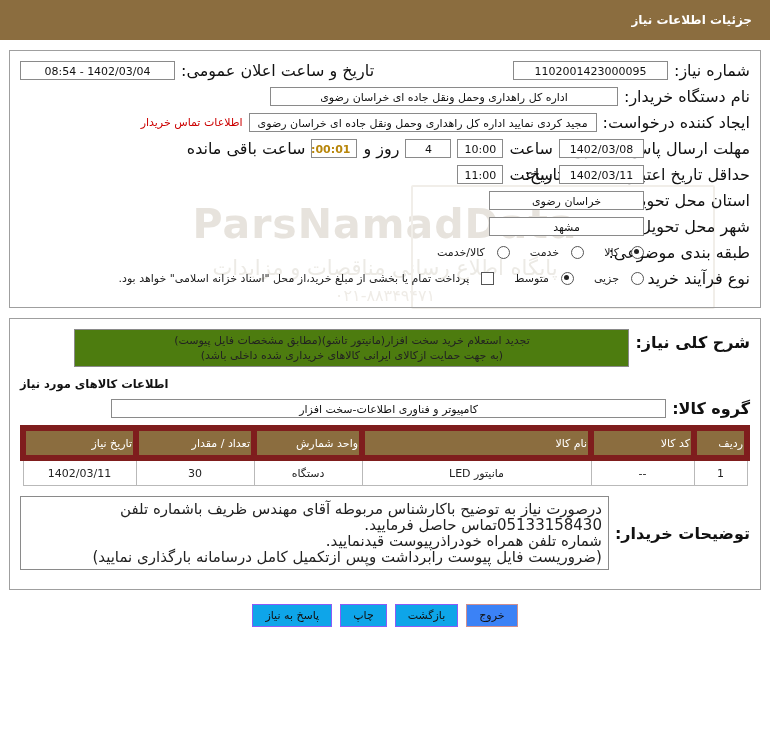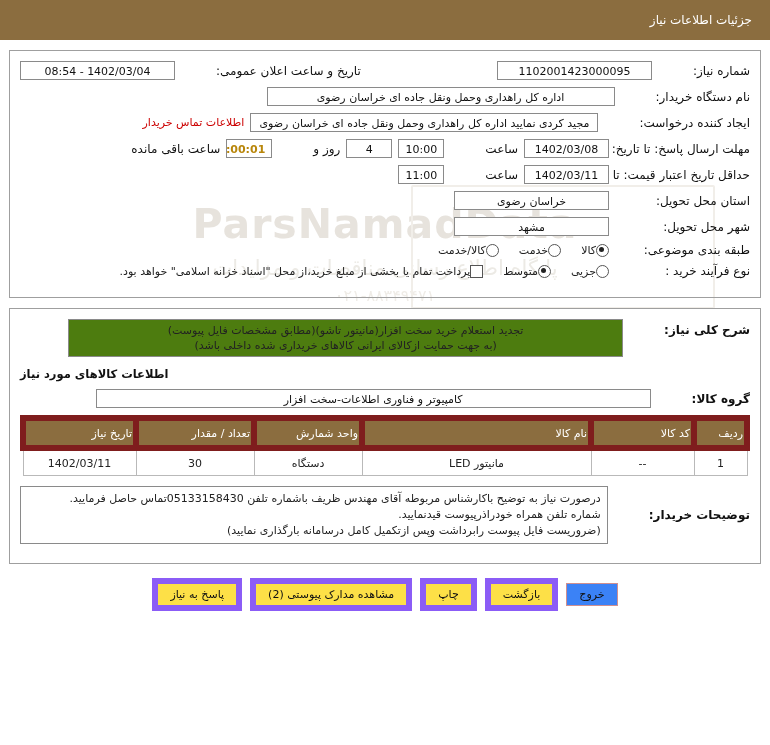--- a/index.html
+++ b/index.html
@@ -19,21 +19,21 @@
     background:#8b6d3f;
     display:flex;
     align-items:center;
     justify-content:flex-start;
     padding:0 18px;
     box-sizing:border-box;
   }
   .topbar .title{
     color:#ffffff;
     font-size:12px;
-    font-weight:normal;
+    font-weight:bold;
   }
   
   .watermark{
     position:absolute;
     top:200px;left:0;right:0;
     text-align:center;
     pointer-events:none;
     z-index:0;
   }
   .watermark .wm1{
@@ -75,25 +75,24 @@
     box-sizing:border-box;
   }
   .row{
     display:flex;
     align-items:center;
     justify-content:flex-start;
     margin-bottom:7px;
     gap:6px;
   }
   .lbl{
-    font-size:12px;
+    font-size:16px;
     color:#111;
-    text-align:right;
-    white-space:nowrap;
-    margin-left:35px;
+    text-align:center;
+    white-space:nowrap;
   }
   .lbl.w120{width:100px;}
   .fld{
     border:1px solid #8a8a8a;
     background:#ffffff;
     height:19px;
     line-height:19px;
     font-size:11px;
     padding:0 6px;
     box-sizing:border-box;
@@ -111,21 +110,21 @@
   .redlink{
     color:#cc0000;
     font-size:11px;
     white-space:nowrap;
   }
   .spacer{flex:1;}
   
   .opt{
     display:inline-flex;
     align-items:center;
-    gap:0;
+    gap:12px;
     margin-left:14px;
     font-size:11px;
     white-space:nowrap;
   }
   .radio{
     width:11px;height:11px;
     border:1px solid #555;
     border-radius:50%;
     background:#fff;
     display:inline-block;
@@ -188,37 +187,37 @@
     color:#222;
     background:#fff;
   }
   
   .notebox{
     border:1px solid #8a8a8a;
     background:#ffffff;
     width:605px;
     padding:4px 6px;
     box-sizing:border-box;
-    font-size:11px;
+    font-size:15px;
     line-height:16px;
     text-align:right;
   }
   
   .btnbar{
     position:relative;
     z-index:2;
     display:flex;
     justify-content:center;
     align-items:center;
     gap:8px;
     margin-top:14px;
   }
   .btn{
-    border:6px solid #8b5cf6;
-    background:#fde047;
+    border:1px solid #8b5cf6;
+    background:#0ea5e9;
     font-size:11px;
     padding:4px 12px;
     box-sizing:border-box;
     color:#111;
     white-space:nowrap;
     cursor:pointer;
   }
   .btn.exit{
     background:#3b82f6;
     border:1px solid #cf8f8f;
@@ -367,15 +366,14 @@
       <div>شماره تلفن همراه خودراذرپیوست قیدنمایید.</div>
       <div>(ضروریست فایل پیوست رابرداشت وپس ازتکمیل کامل درسامانه بارگذاری نمایید)</div>
     </div>
   </div>
 </div>
 
 <div class="btnbar">
   <div class="btn exit">خروج</div>
   <div class="btn">بازگشت</div>
   <div class="btn">چاپ</div>
-  <div class="btn">مشاهده مدارک پیوستی (2)</div>
   <div class="btn">پاسخ به نیاز</div>
 </div>
 
 </body></html>

